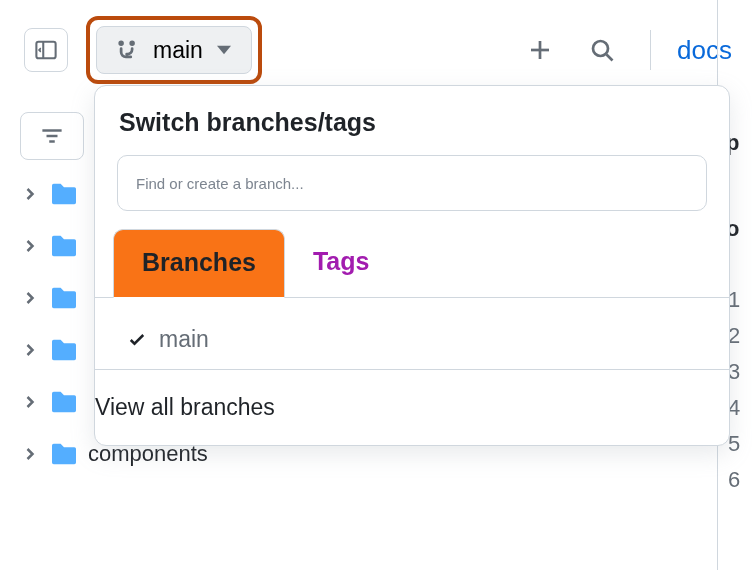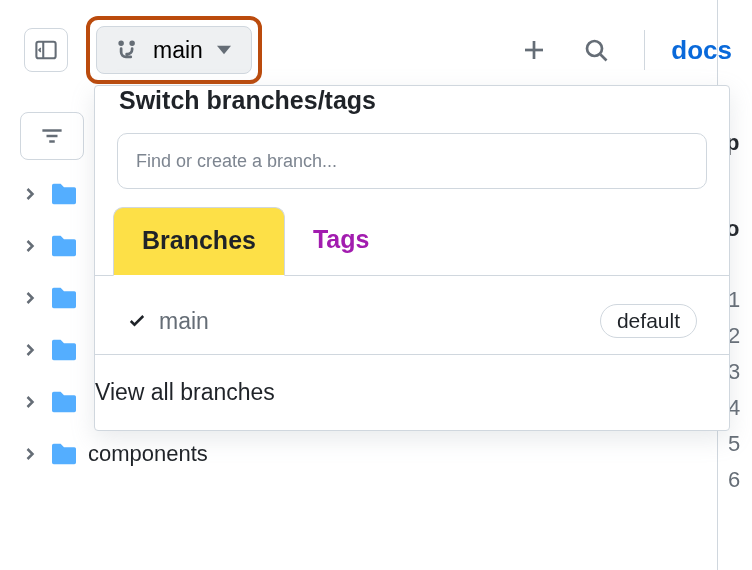--- a/index.html
+++ b/index.html
@@ -49,21 +49,21 @@
     .branch-highlight {
       border: 4px solid #bb4b0d;
       border-radius: 12px;
       padding: 6px;
     }
 
     .topbar-spacer { flex: 1; }
 
     .docs-link {
       font-size: 26px;
-      font-weight: 700;
+      font-weight: 400;
       color: #0969da;
       padding-right: 8px;
     }
 
     .toolbar-row {
       display: flex;
       align-items: center;
       padding: 8px 12px 0 20px;
       gap: 12px;
     }
@@ -134,37 +134,38 @@
       line-height: 36px;
     }
 
     .popover {
       position: absolute;
       top: 85px;
       left: 94px;
       width: 636px;
       background: #fff;
       border: 1px solid #d0d7de;
-      border-radius: 4px;
+      border-radius: 12px;
       box-shadow: 0 8px 24px rgba(140,149,159,0.2);
+      padding-top: 22px;
     }
     .popover-title {
       font-size: 25px;
       font-weight: 600;
       padding: 0 24px 18px 24px;
     }
     .search-wrap {
       padding: 0 22px 18px 22px;
     }
     .search-input {
       width: 100%;
       height: 56px;
       border: 1px solid #d0d7de;
       border-radius: 10px;
-      font-size: 18px;
+      font-size: 15px;
       padding: 0 18px;
       color: #1f2328;
     }
     .search-input::placeholder { color: #7d8590; }
 
     .tabs {
       display: flex;
       padding: 0 0 0 18px;
       border-bottom: 1px solid #d0d7de;
     }
@@ -175,21 +176,21 @@
       color: #a21caf;
       cursor: pointer;
       position: relative;
     }
     .tab.active {
       color: #1f2328;
       border: 1px solid #d0d7de;
       border-bottom: 1px solid #fff;
       border-radius: 10px 10px 0 0;
       margin-bottom: -1px;
-      background: #fde047;
+      background: #f97316;
     }
 
     .branch-list {
       padding: 12px 24px 0 24px;
     }
     .branch-item {
       display: flex;
       align-items: center;
       padding: 16px 8px;
       font-size: 23px;
@@ -348,17 +349,16 @@
     <div class="tab">Tags</div>
   </div>
   <div class="branch-list">
     <div class="branch-item">
       <span class="check-slot">
         <svg width="20" height="20" viewBox="0 0 16 16" fill="none" stroke="#1f2328" stroke-width="2">
             <path d="M3 8l3 3 7-7"></path>
           </svg>
       </span>
       <span>main</span>
-      <span class="default-badge">default</span>
     </div>
   </div>
   <div class="popover-footer">View all branches</div>
 </div>
 
 </body></html>

